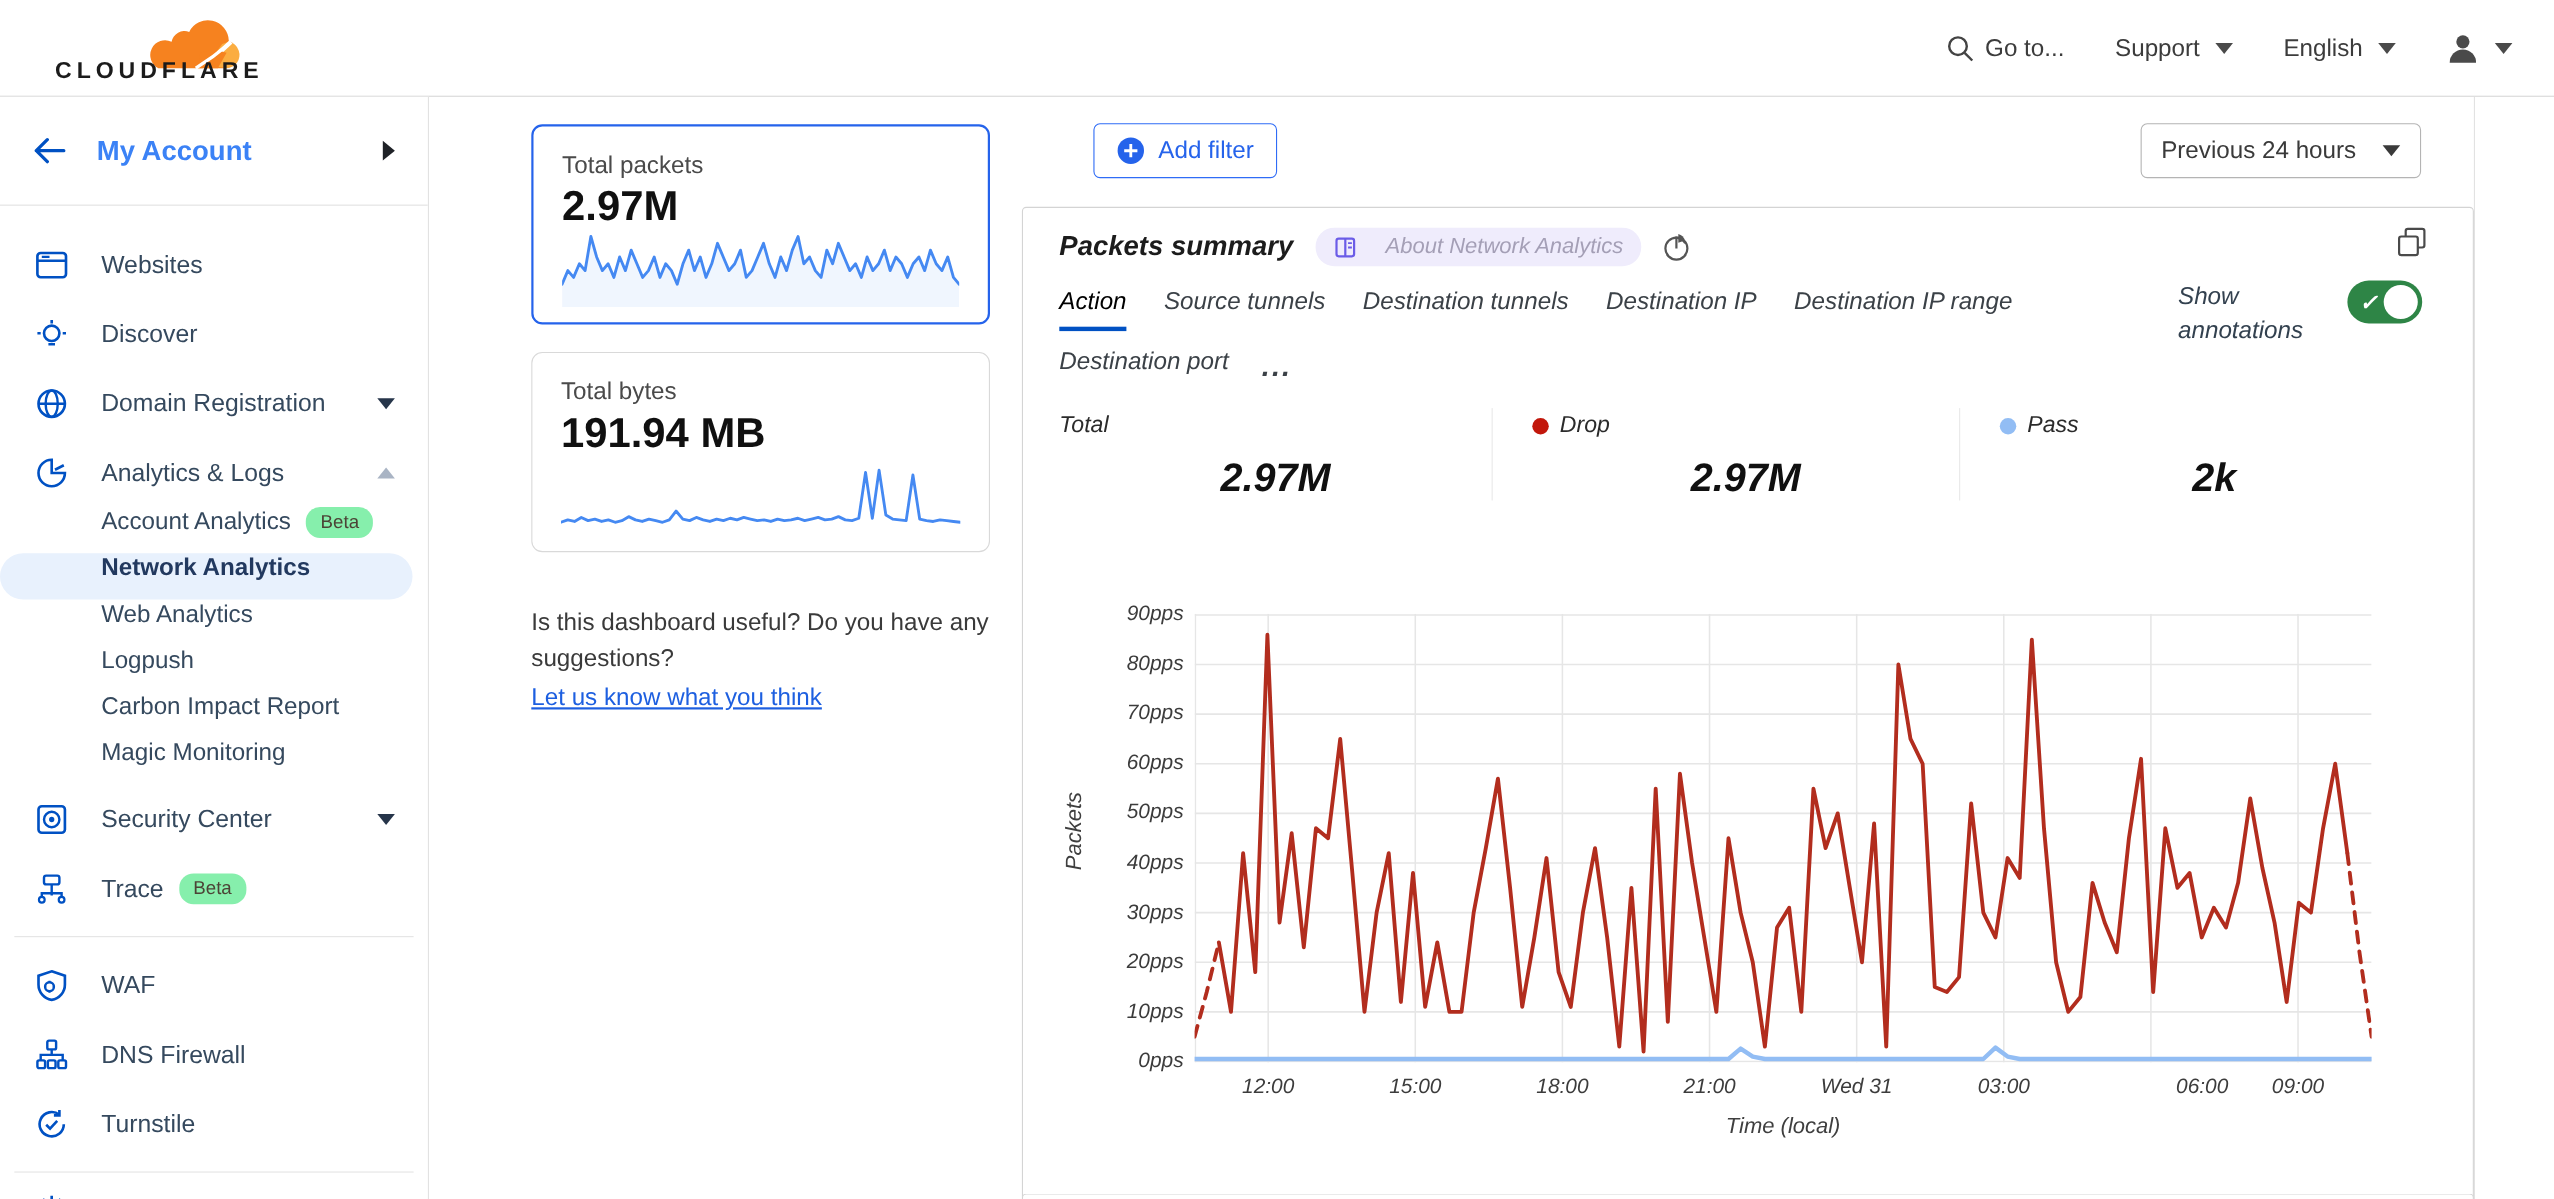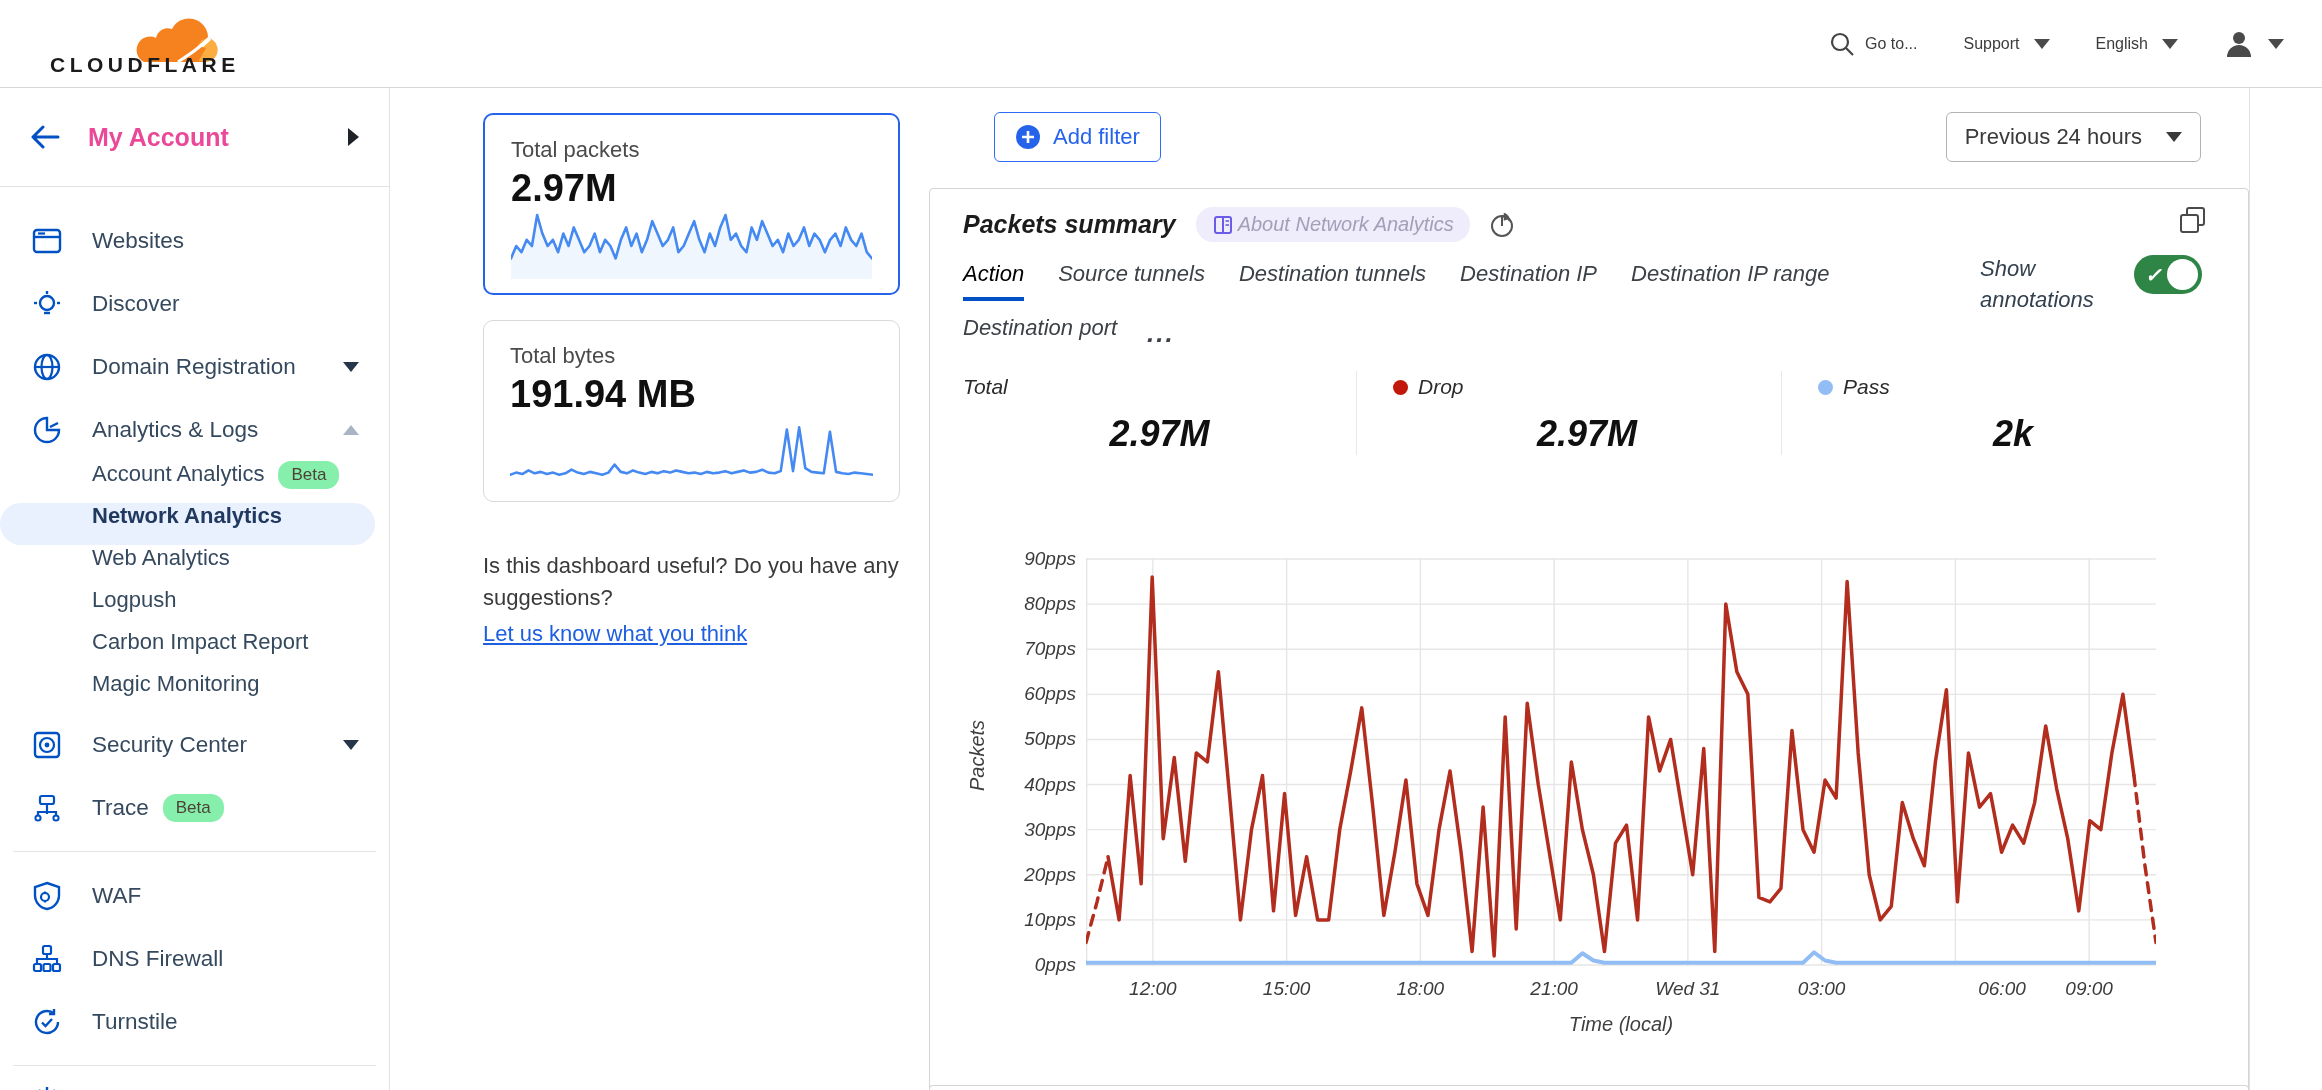--- a/index.html
+++ b/index.html
@@ -5,30 +5,30 @@
   * { margin:0; padding:0; box-sizing:border-box; }
   html,body { width:2322px; height:1090px; overflow:hidden; background:#fff;
     font-family:"Liberation Sans", sans-serif; color:#333; }
 
   
   .header { position:absolute; top:0; left:0; width:2322px; height:88px; background:#fff;
     border-bottom:1px solid #d8d8d8; display:flex; align-items:center; padding:0 38px; }
   .logo { display:flex; flex-direction:column; align-items:flex-start; margin-left:12px; }
   .logo-text { font-size:21px; font-weight:bold; letter-spacing:4.5px; color:#1b1b1b; margin-top:1px; }
   .header-right { margin-left:auto; display:flex; align-items:center; gap:46px; }
-  .hnav { display:flex; align-items:center; gap:10px; font-size:16px; color:#3c3c3c; cursor:pointer; }
+  .hnav { display:flex; align-items:center; gap:10px; font-size:22px; color:#3c3c3c; cursor:pointer; }
   .caret-down { width:0; height:0; border-left:8px solid transparent; border-right:8px solid transparent;
     border-top:10px solid #4a4a4a; display:inline-block; margin-left:4px; }
 
   
   .sidebar { position:absolute; top:88px; left:0; width:390px; bottom:0; background:#fff;
     border-right:1px solid #e2e2e2; overflow:hidden; }
   .account-row { height:99px; display:flex; align-items:center; padding:0 30px;
     border-bottom:1px solid #e2e2e2; }
-  .account-label { font-size:25px; font-weight:bold; color:#ec4899; margin-left:28px; }
+  .account-label { font-size:25px; font-weight:bold; color:#3b82f6; margin-left:28px; }
   .chev-right { margin-left:auto; width:0; height:0; border-top:9px solid transparent;
     border-bottom:9px solid transparent; border-left:11px solid #1f2227; }
   .nav-list { padding-top:22px; }
   .nav-row { height:63px; display:flex; align-items:center; padding:0 30px 0 32px;
     font-size:22.5px; color:#35495e; cursor:pointer; }
   .nav-row .nav-label { margin-left:30px; }
   .nav-ic { width:30px; height:30px; flex:none; }
   .caret-dn-dark { margin-left:auto; width:0; height:0; border-left:8px solid transparent;
     border-right:8px solid transparent; border-top:10px solid #26354a; }
   .caret-up-gray { margin-left:auto; width:0; height:0; border-left:8px solid transparent;
@@ -64,21 +64,21 @@
     border-radius:6px; color:#3a3a3a; font-size:22px; padding:11px 18px; background:#fff; cursor:pointer; }
   .time-range-btn .caret-down { border-top-color:#3a3a3a; }
 
   .panel { position:absolute; top:100px; left:0; right:0; height:1060px; background:#fff;
     border:1px solid #d4d4d4; border-radius:4px;font-style:italic; }
   .next-panel { position:absolute; top:997px; left:0; right:0; height:6px;
     border:1px solid #d4d4d4; border-bottom:none; border-radius:4px 4px 0 0; background:#fff; }
 
   .panel-head { position:absolute; top:18px; left:33px; display:flex; align-items:center; gap:20px; }
   .panel-title { font-size:25px; font-weight:bold; color:#1c1c1c; }
-  .about-pill { display:flex; align-items:center; gap:4px; background:#efecfc; border-radius:17px;
+  .about-pill { display:flex; align-items:center; gap:26px; background:#efecfc; border-radius:17px;
     padding:6px 16px; font-size:20px; color:#a49fb6; cursor:pointer; }
   .copy-icon { position:absolute; top:16px; right:40px; cursor:pointer; }
 
   .tabs { position:absolute; top:72px; left:33px; width:880px; }
   .tab-row { display:flex; gap:34px; align-items:flex-start; }
   .tab { font-size:22px; color:#3b4147; padding-bottom:10px; cursor:pointer; white-space:nowrap; }
   .tab.active { color:#000000; border-bottom:4px solid #0051c3; }
   .tab-row2 { margin-top:14px; display:flex; gap:30px; align-items:center; }
   .tab-more { font-size:26px; font-weight:bold; color:#3b4147; letter-spacing:2px; cursor:pointer; line-height:10px; }
 

